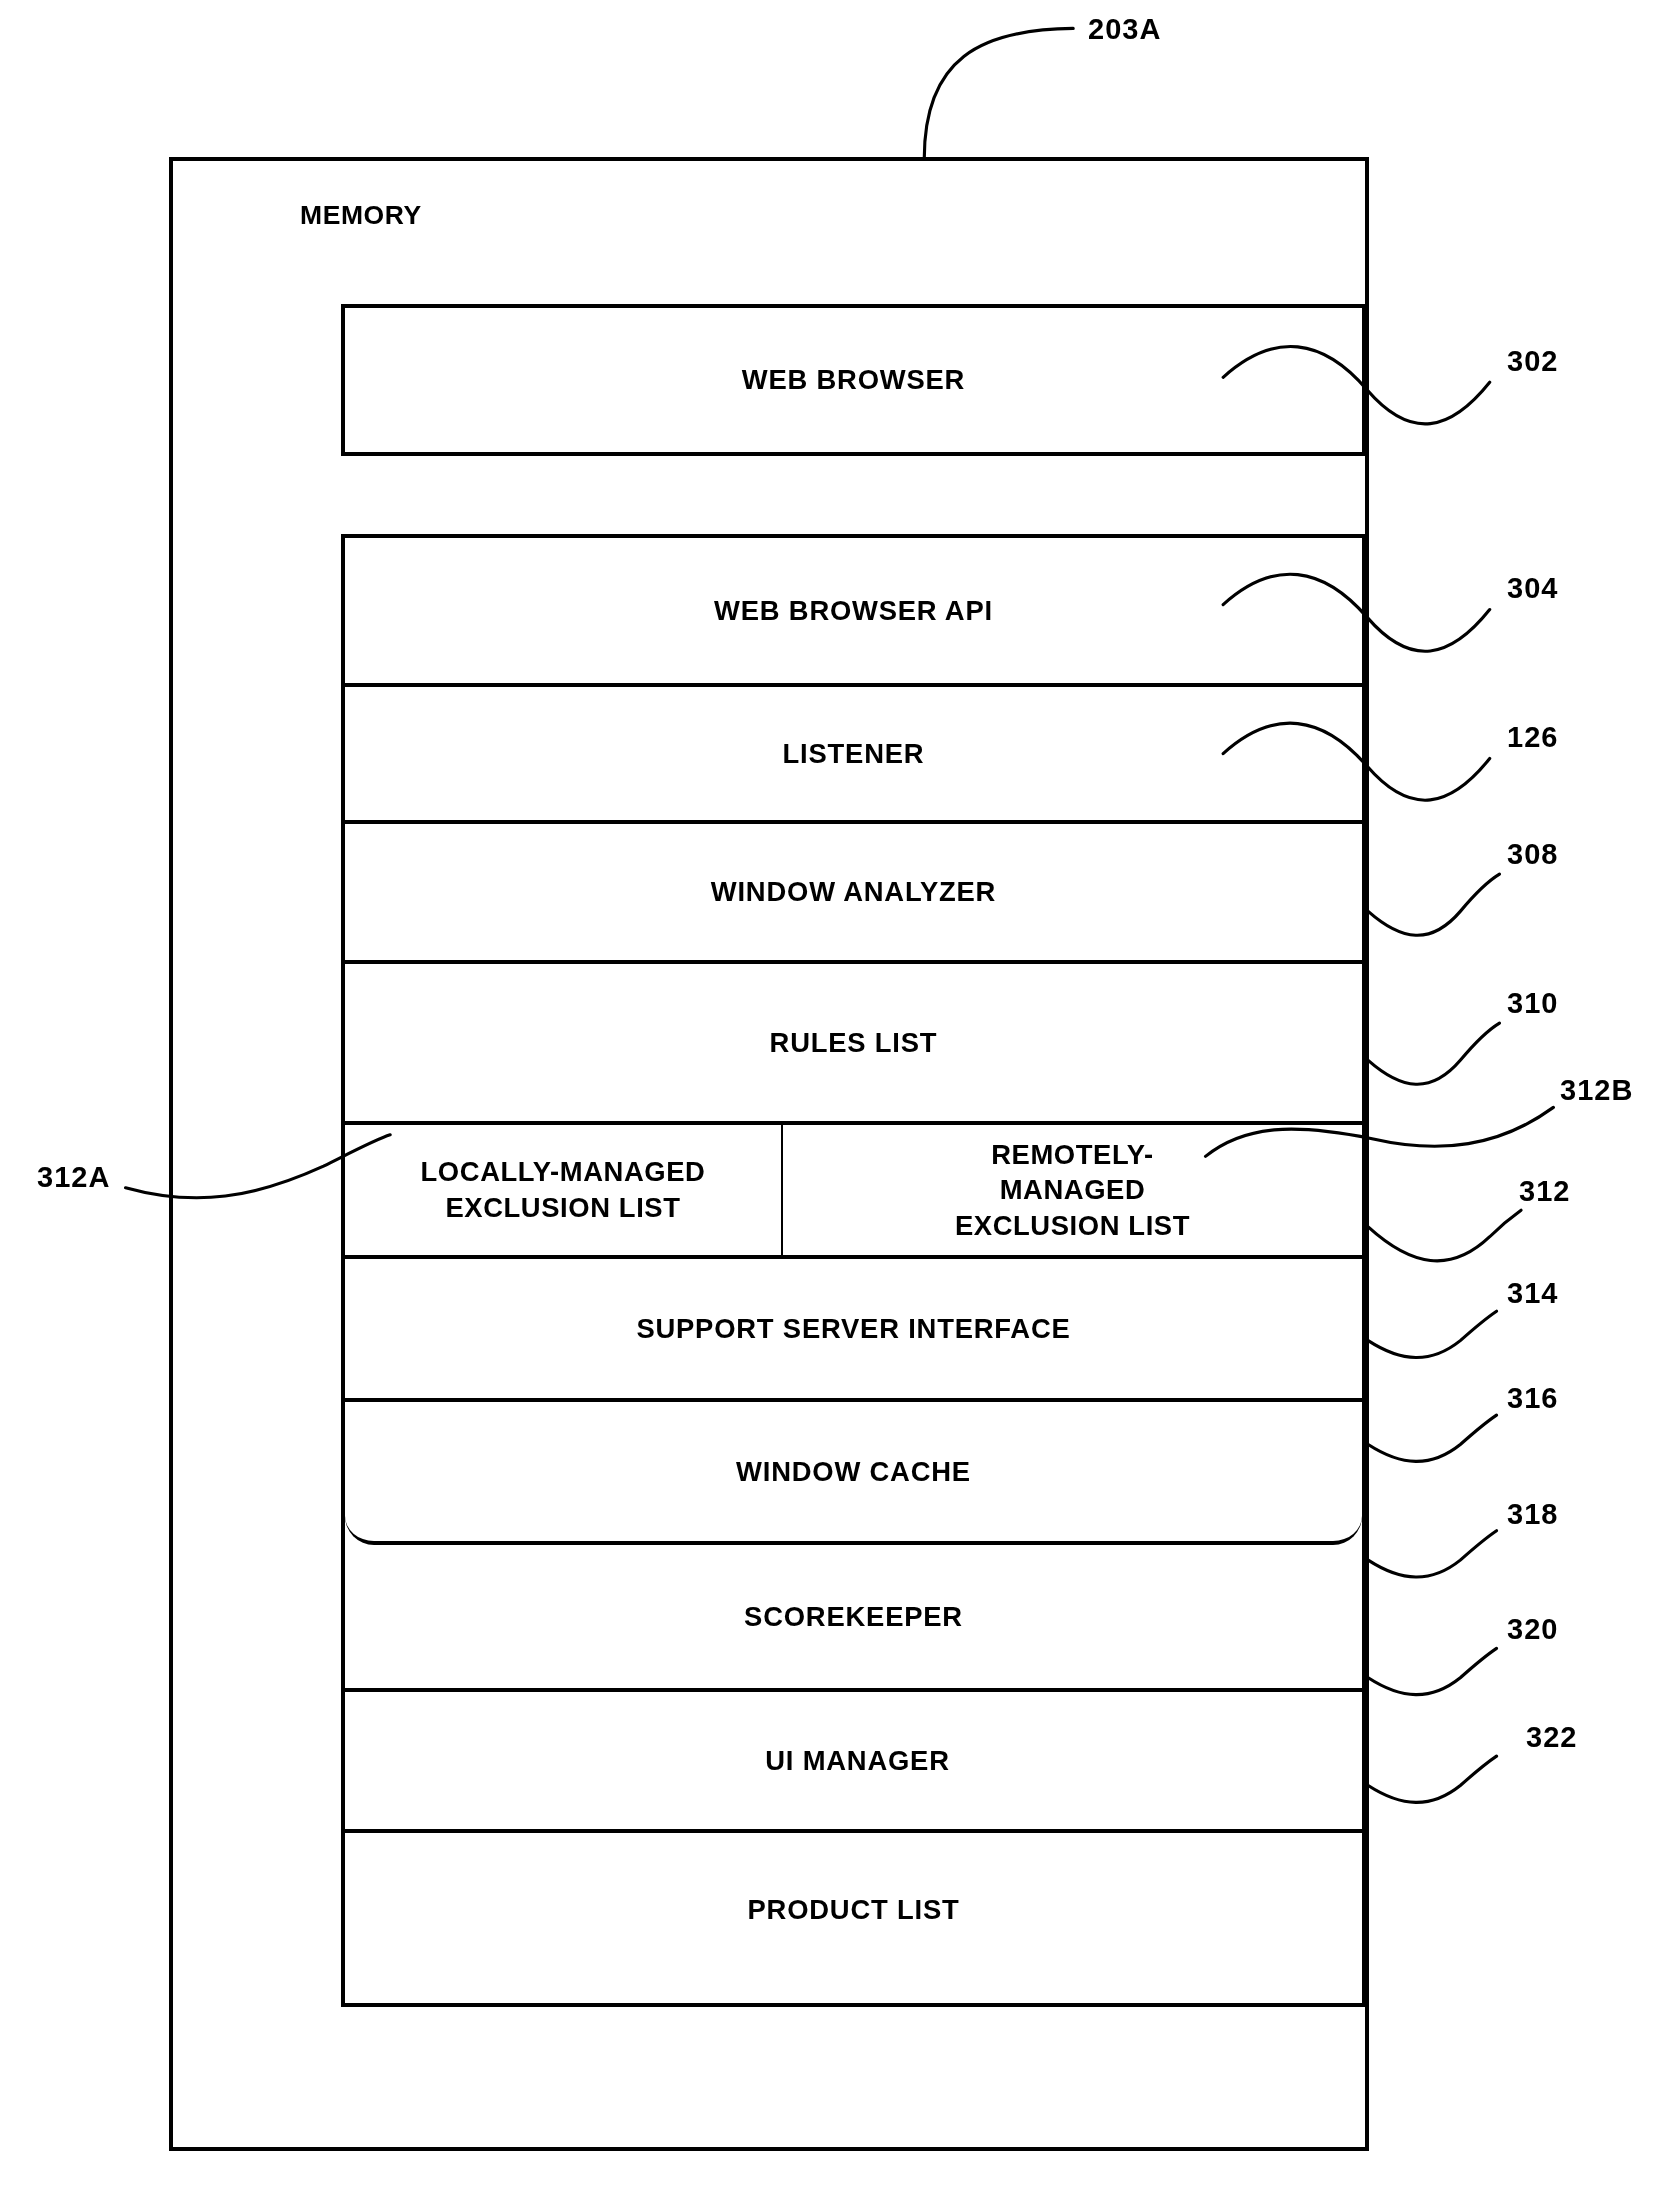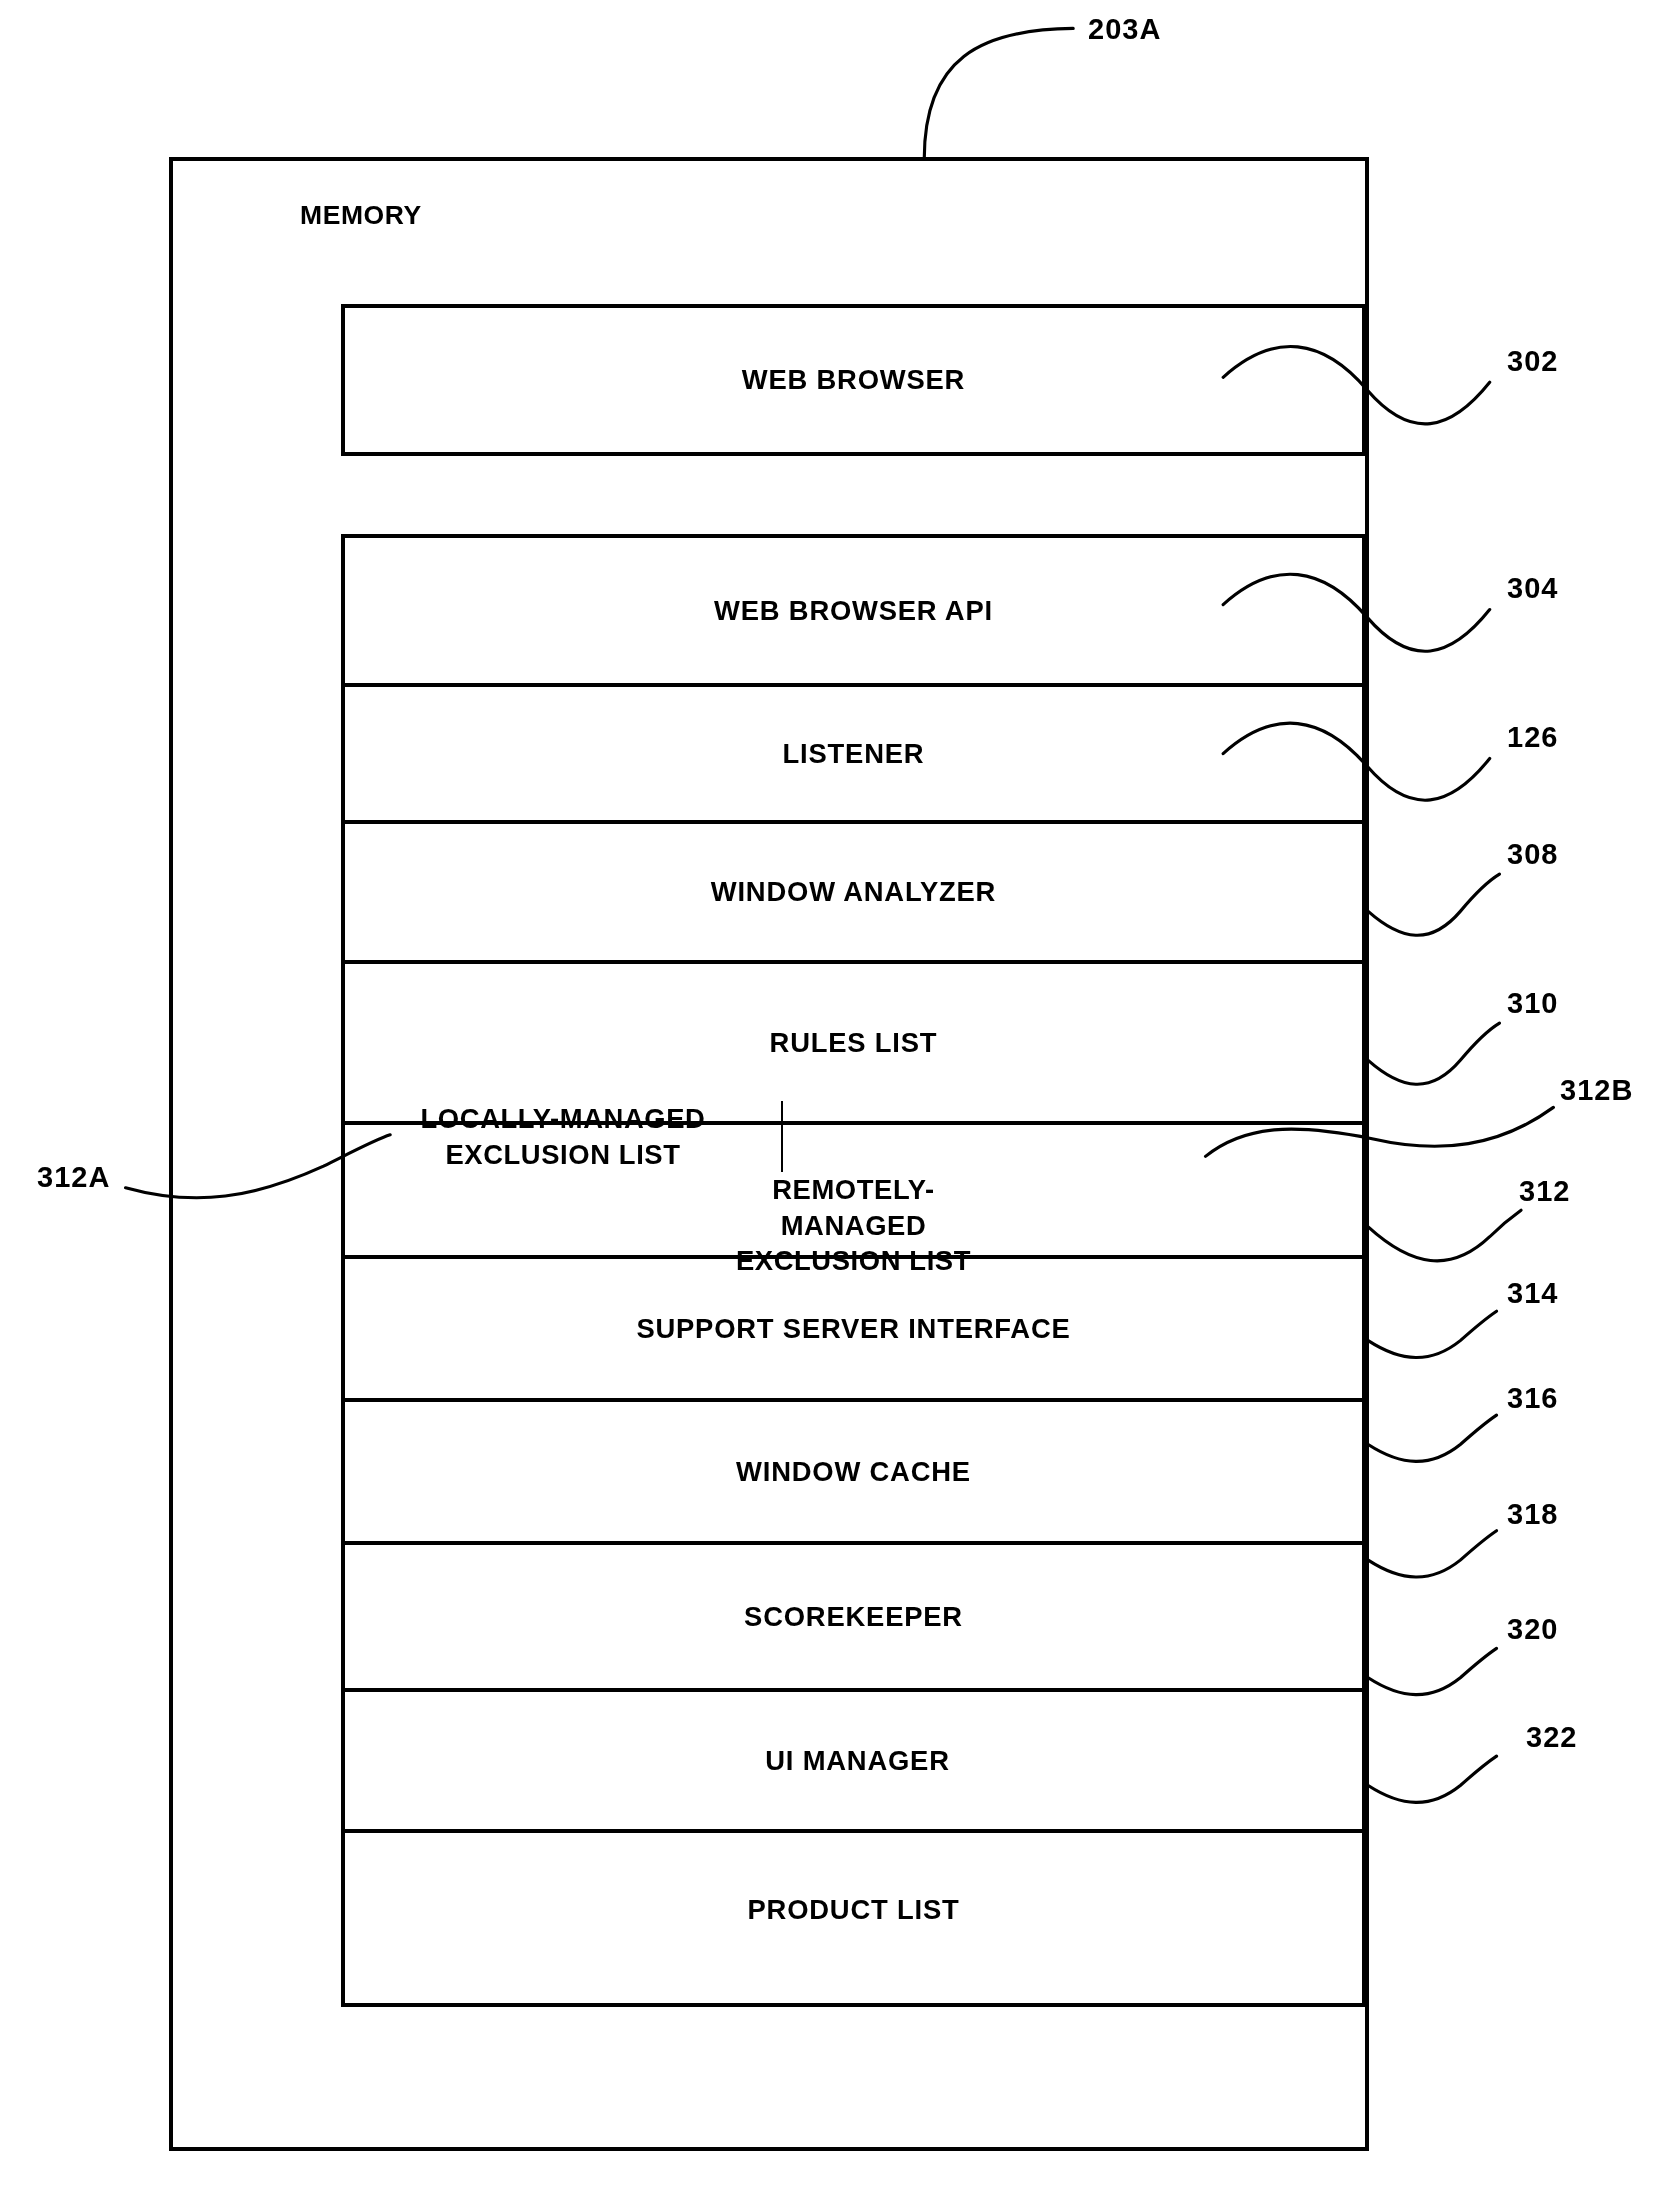--- a/index.html
+++ b/index.html
@@ -107,21 +107,21 @@
   .stack-row .box-label {
     font-size: 27.4px;
     font-weight: 700;
     letter-spacing: 0.8px;
     line-height: 1.28;
   }
 
   
   .split-row {
     display: flex;
-    flex-direction: column;
+    flex-direction: row;
     align-items: stretch;
     padding: 0;
   }
   .split-cell {
     display: flex;
     align-items: center;
     justify-content: center;
     text-align: center;
     box-sizing: border-box;
   }
@@ -188,21 +188,21 @@
       </div>
       <div class="split-cell right">
         <span class="box-label"><span>REMOTELY-</span><br><span>MANAGED</span><br><span>EXCLUSION LIST</span></span>
       </div>
     </div>
 
     <div class="stack-row" style="height:143px;">
       <span class="box-label">SUPPORT SERVER INTERFACE</span>
     </div>
 
-    <div class="stack-row" style="height:143px;">
+    <div class="stack-row" style="height:143px;border-radius:29px;">
       <span class="box-label">WINDOW CACHE</span>
     </div>
 
     <div class="stack-row" style="height:147px;">
       <span class="box-label">SCOREKEEPER</span>
     </div>
 
     <div class="stack-row" style="height:141px;padding-left:8px;">
       <span class="box-label">UI MANAGER</span>
     </div>

